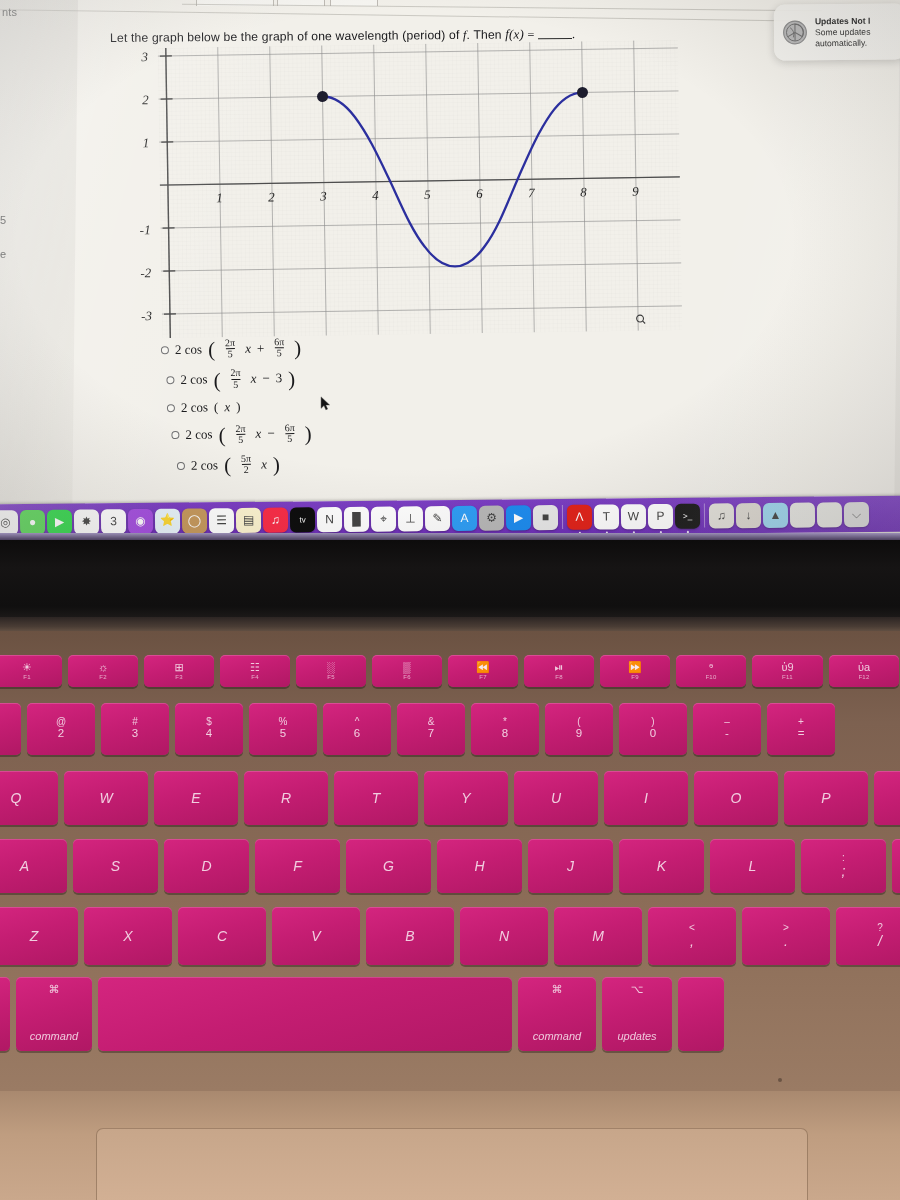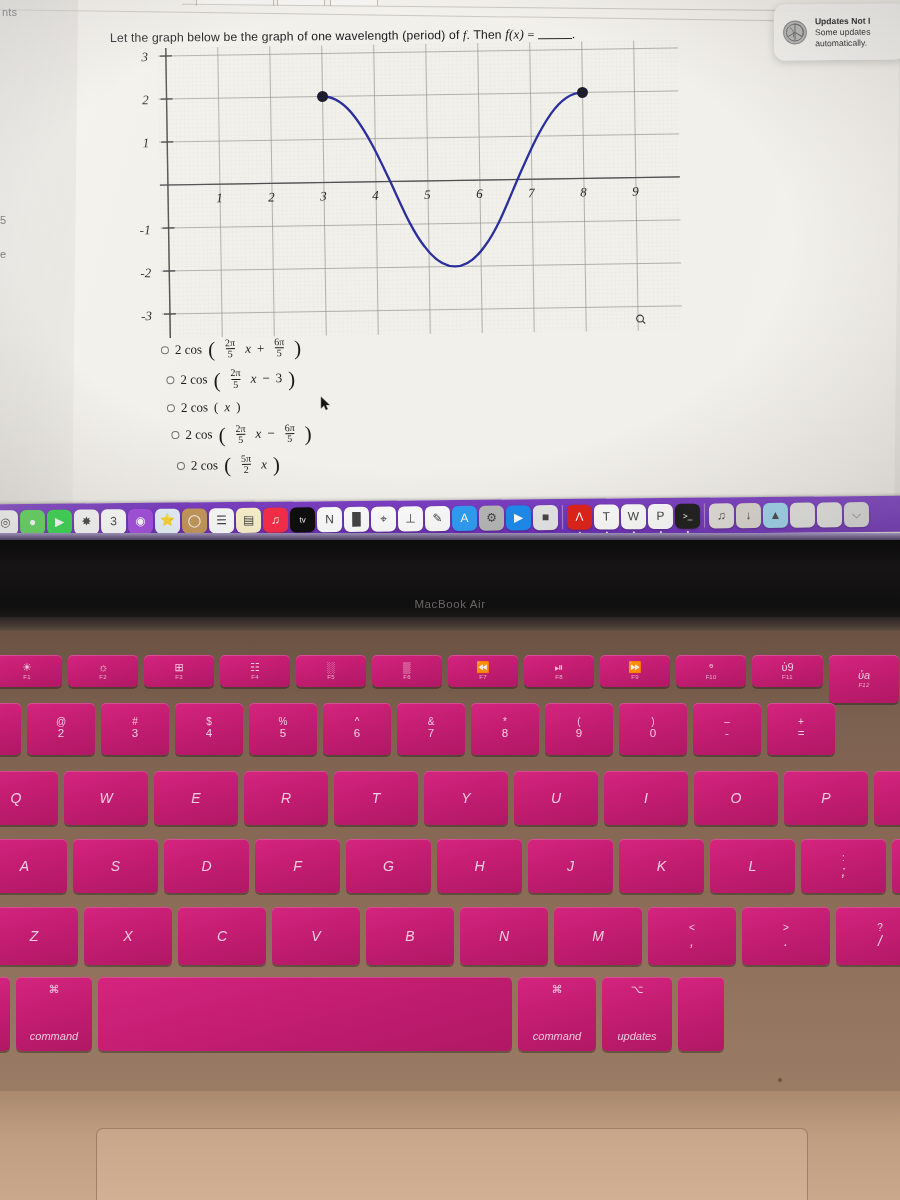--- a/index.html
+++ b/index.html
@@ -487,21 +487,20 @@
           <span style="font-size: 12px;">⌵</span>
         </div>
       </div>
 
     <div class="screen-glare"></div>
     <div class="screen-vignette"></div>
   </div>
 
   <div class="bezel-edge"></div>
   <div class="bezel" style="top:540px; height:92px;"></div>
-  <div class="bezel-label">MacBook Air</div>
   <div class="hinge"></div>
 
   <div class="kbdeck">
     <div class="kbrow" id="fn-row" style="left:-8px; top:24px;">
         <div class="key" style="width: 70px; height: 32px;">
           <span class="glyph">☀</span>
           <span class="fn">F1</span>
         </div>
         <div class="key" style="width: 70px; height: 32px;">
           <span class="glyph">☼</span>
@@ -536,21 +535,21 @@
           <span class="fn">F9</span>
         </div>
         <div class="key" style="width: 70px; height: 32px;">
           <span class="glyph">ᵊ</span>
           <span class="fn">F10</span>
         </div>
         <div class="key" style="width: 71px; height: 32px;">
           <span class="glyph">ὐ9</span>
           <span class="fn">F11</span>
         </div>
-        <div class="key" style="width: 70px; height: 48px; font-style: italic;">
+        <div class="key" style="width: 70px; height: 32px;">
           <span class="glyph">ὐa</span>
           <span class="fn">F12</span>
         </div>
       </div>
     <div class="kbrow" id="num-row" style="left:-16px; top:72px;">
         <div class="key" style="width: 37px; height: 52px;"></div>
         <div class="key" style="width: 68px; height: 52px;">
           <span class="top">@</span>
           <span class="bot">2</span>
         </div>

